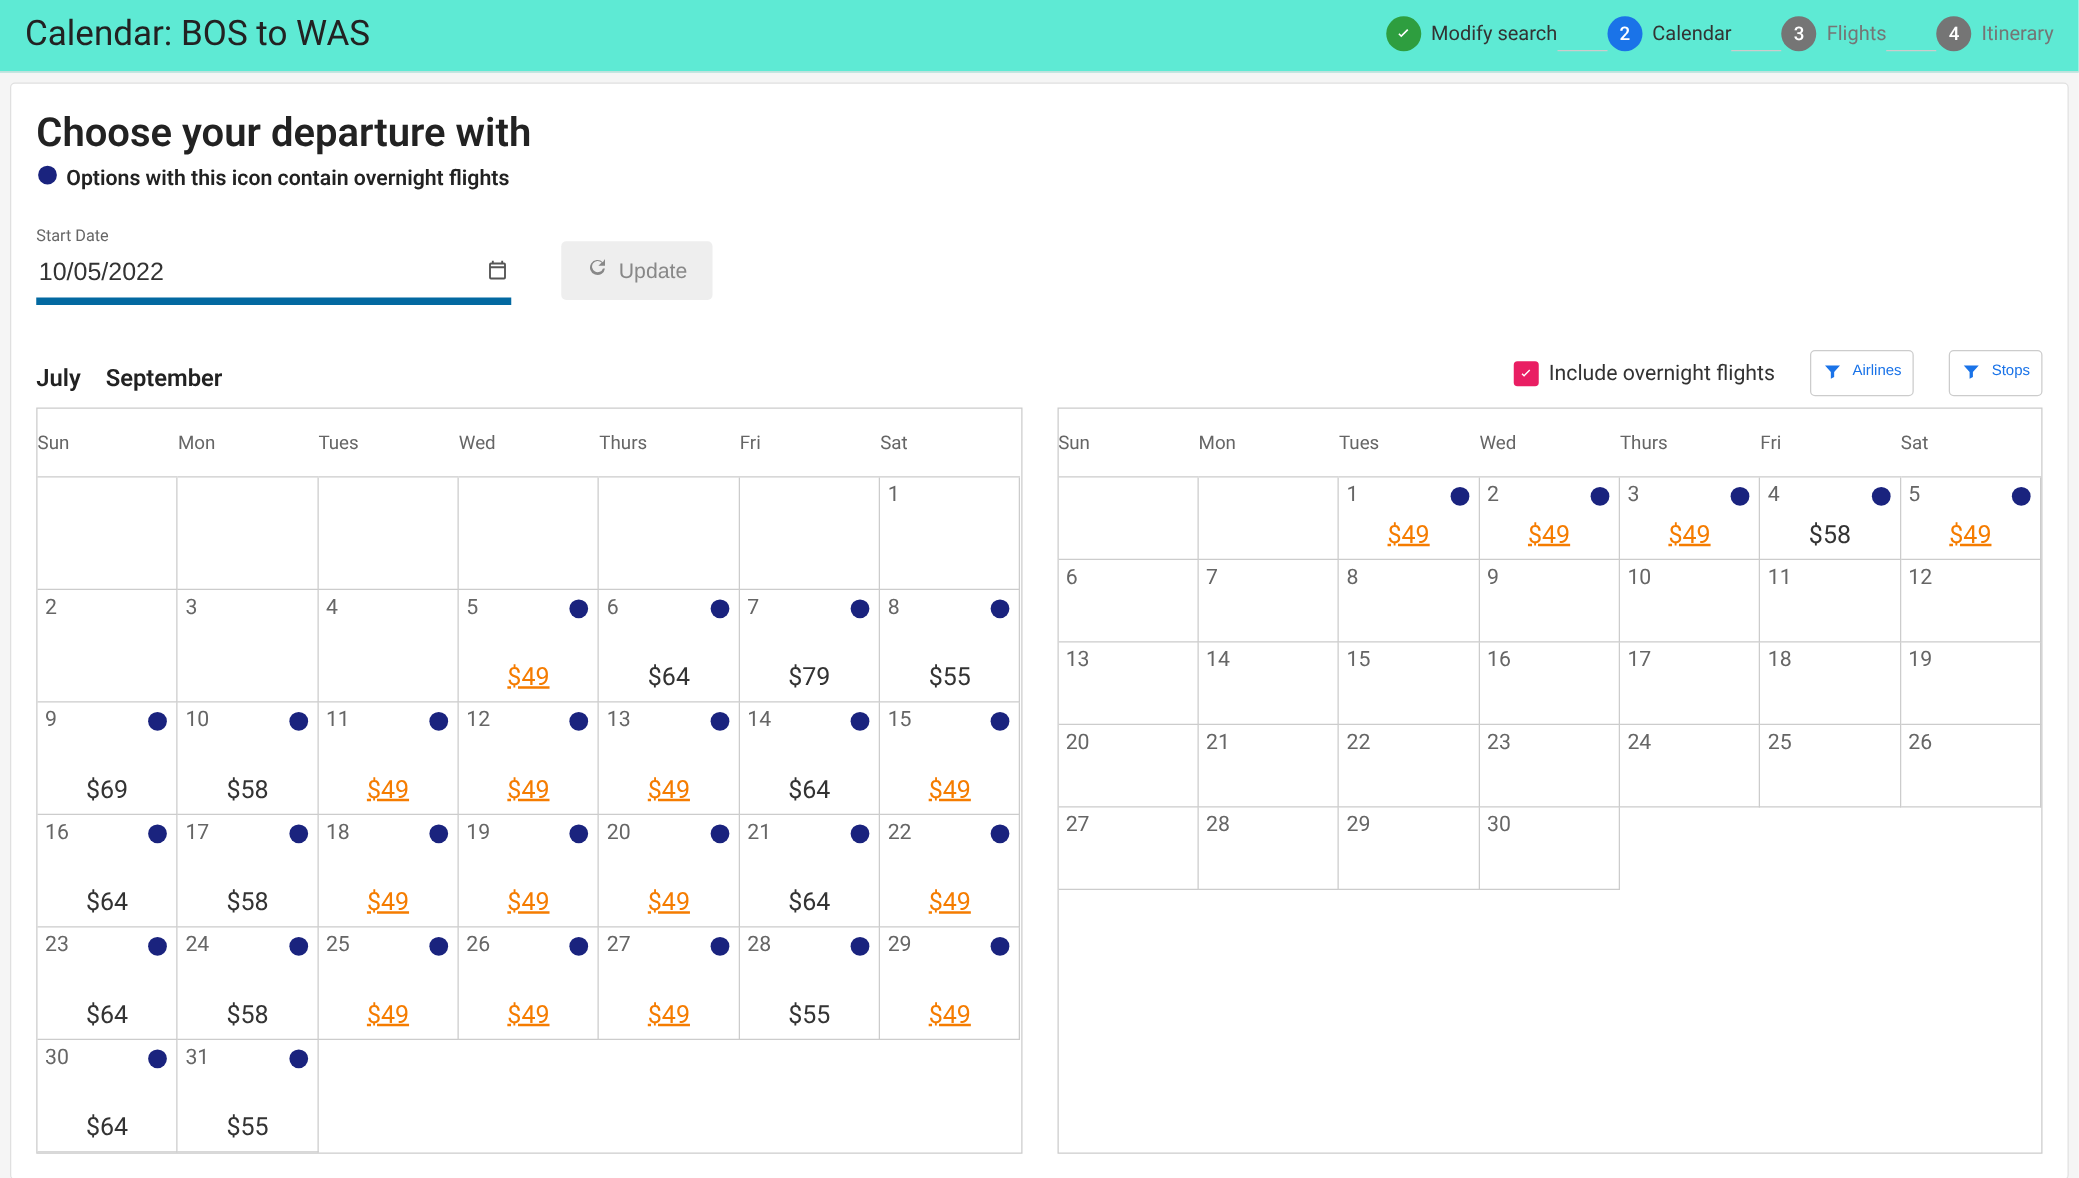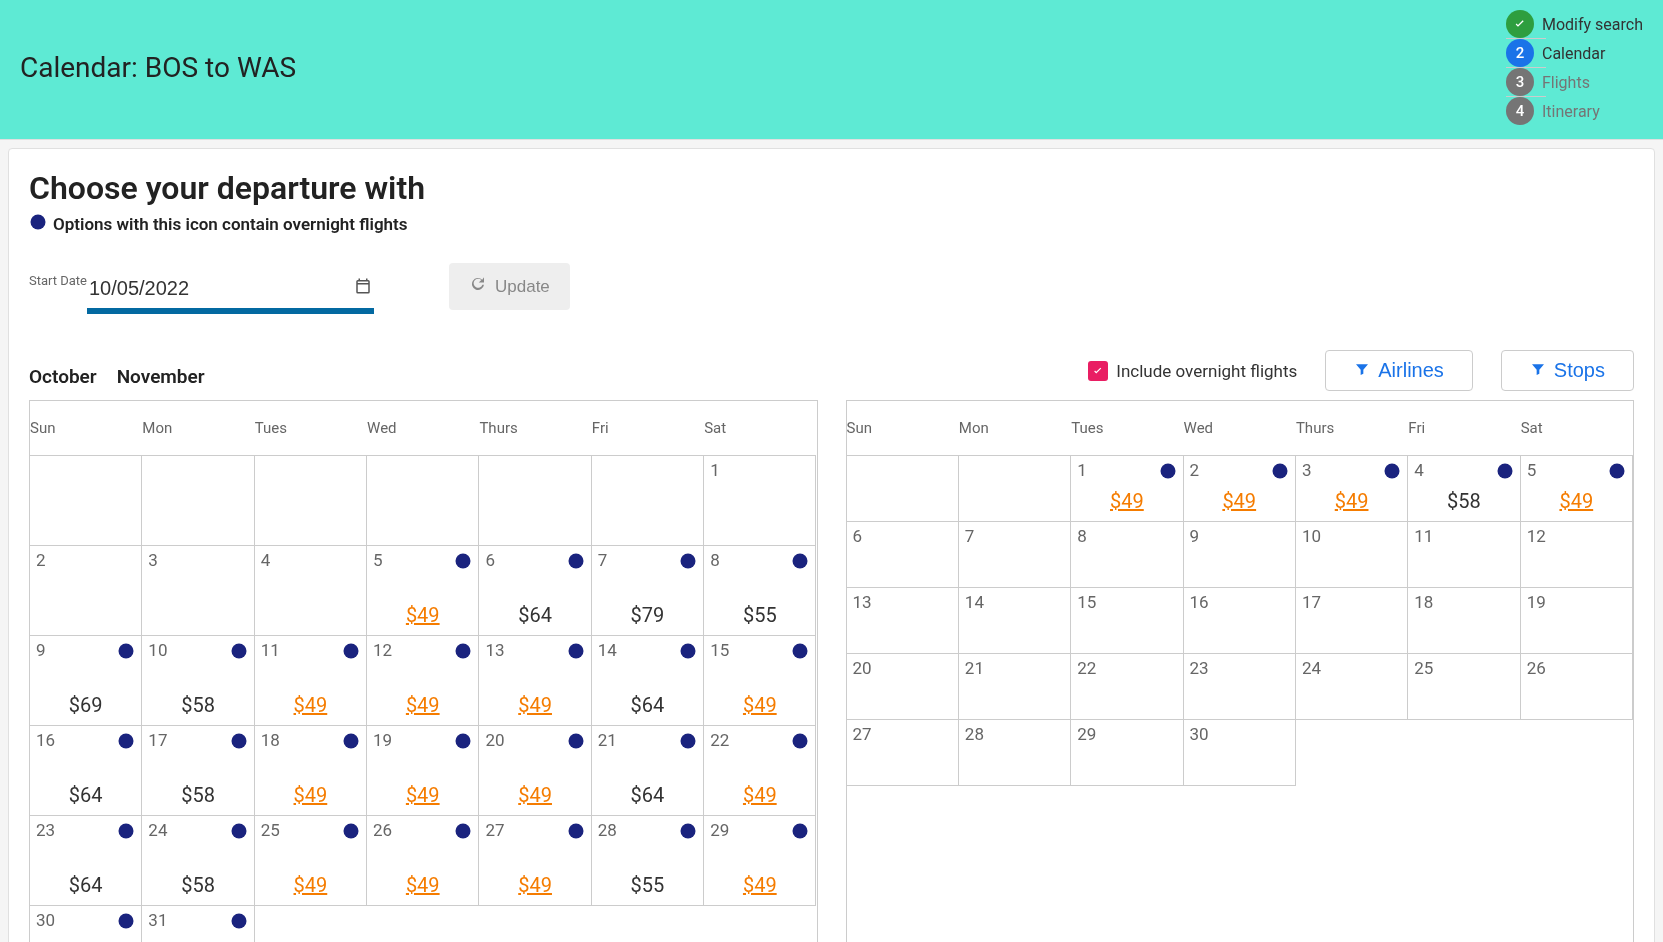--- a/index.html
+++ b/index.html
@@ -16,23 +16,22 @@
   border-bottom: 1px solid #e0e0e0;
   background: #5eead4;
 }
 .page-title {
   font-size: 28px;
   font-weight: 400;
   color: #222;
 }
 .steps {
   display: flex;
-  align-items: flex-start;
+  align-items: flex-end;
   gap: 0;
-  flex-direction: column;
 }
 .step {
   display: flex;
   align-items: center;
   gap: 8px;
 }
 .step-circle {
   width: 28px; height: 28px;
   border-radius: 50%;
   display: flex;
@@ -76,21 +75,21 @@
 }
 
 .date-row {
   display: flex;
   align-items: flex-end;
   gap: 40px;
   margin-top: 28px;
 }
 .date-field {
   display: flex;
-  flex-direction: row;
+  flex-direction: column;
   width: 380px;
 }
 .date-label {
   font-size: 13px;
   color: #666;
   margin-bottom: 6px;
 }
 .date-input-wrap {
   display: flex;
   align-items: flex-start;
@@ -138,26 +137,26 @@
 .checkbox {
   width: 20px; height: 20px;
   background: #e91e63;
   border-radius: 3px;
   display: flex;
   align-items: center;
   justify-content: center;
 }
 .filter-btn {
   display: flex;
-  align-items: flex-end;
+  align-items: flex-start;
   gap: 8px;
   border: 1px solid #ccc;
   border-radius: 4px;
-  padding: 8px 28px;
-  font-size: 20px;
+  padding: 8px 9px;
+  font-size: 12px;
   color: #1a73e8;
   background: white;
   cursor: pointer;
 }
 .funnel-icon { width: 16px; height: 16px; fill: #1a73e8; }
 
 .month-tabs {
   display: flex;
   gap: 20px;
   margin-top: -26px;
@@ -315,22 +314,22 @@
       <span>
         <svg class="funnel-icon" viewBox="0 0 24 24">
             <path d="M3 5h18l-7 8v6l-4 2v-8z"></path>
           </svg>
       </span>
       <span>Stops</span>
     </button>
   </div>
 
   <div class="month-tabs">
-    <div class="month-tab">October</div>
-    <div class="month-tab inactive">November</div>
+    <div class="month-tab">July</div>
+    <div class="month-tab inactive">September</div>
   </div>
 
   <div class="calendars">
     <div class="calendar">
       <div class="cal-header" id="oct-head">
           <div class="dow">Sun</div>
           <div class="dow">Mon</div>
           <div class="dow">Tues</div>
           <div class="dow">Wed</div>
           <div class="dow">Thurs</div>

